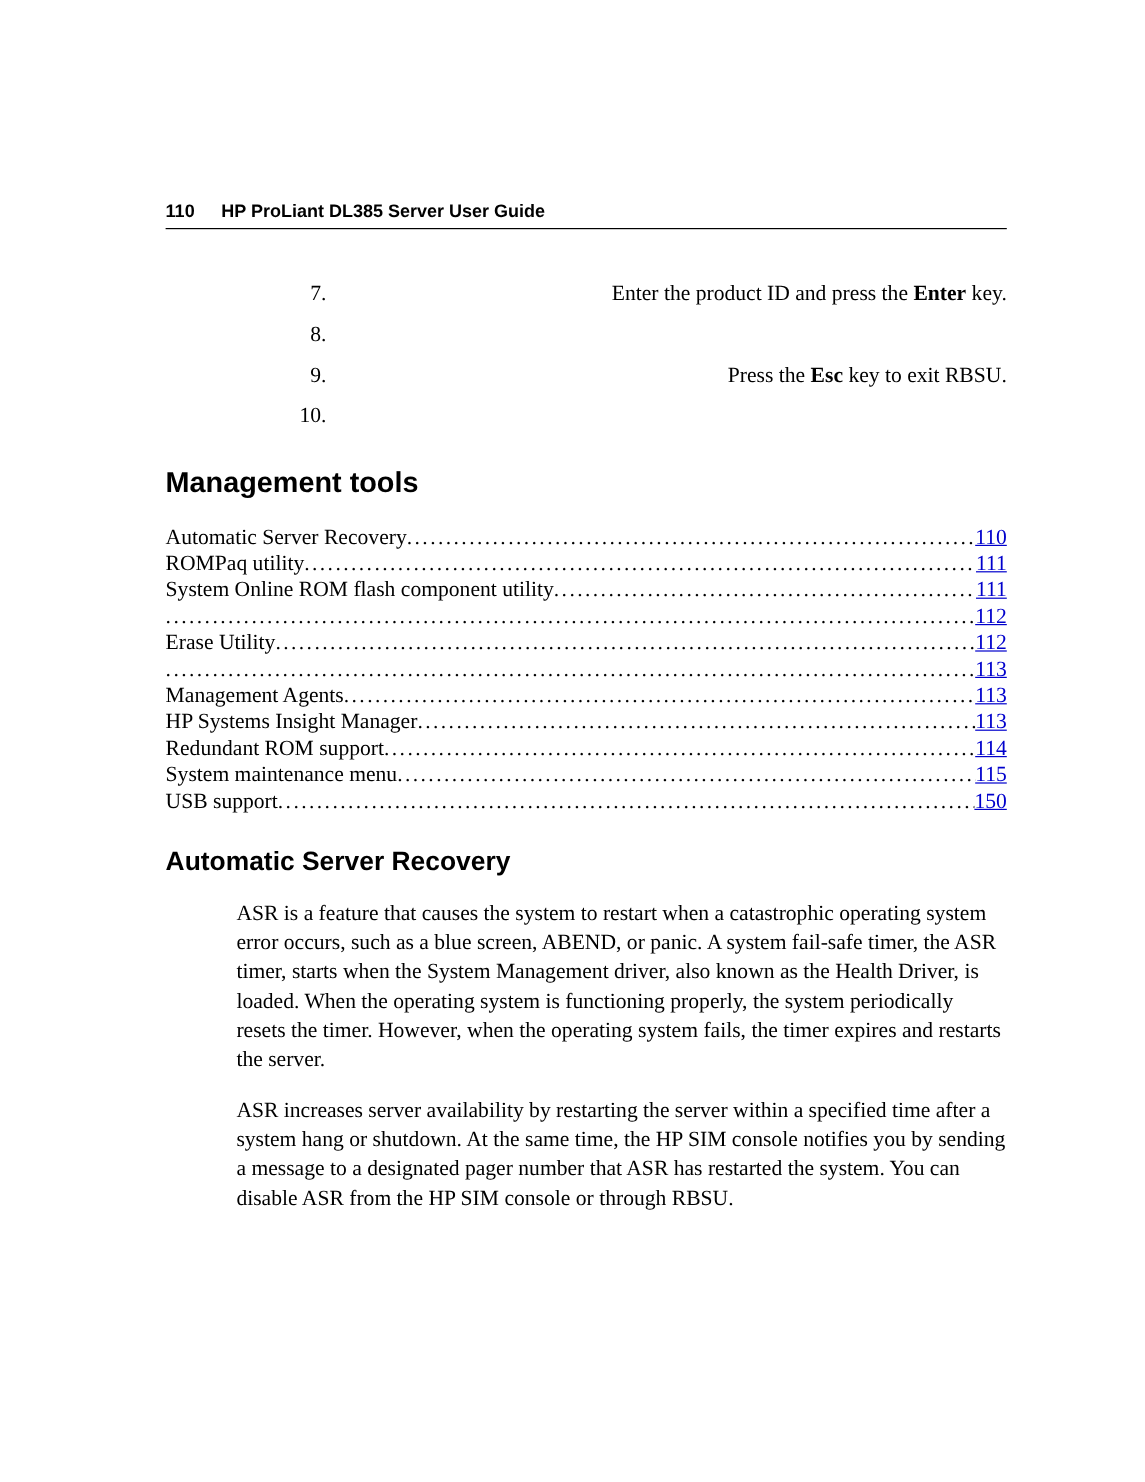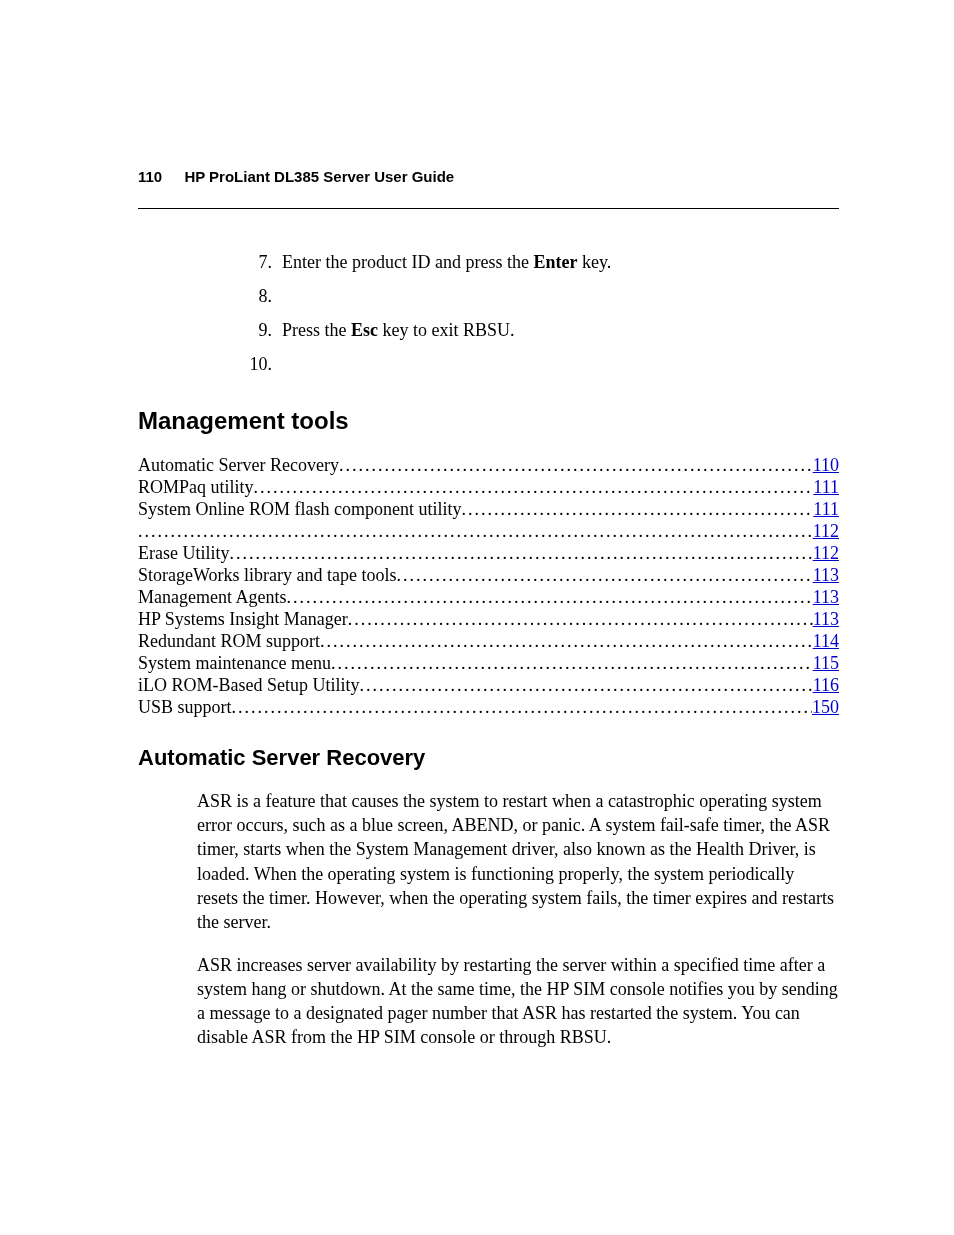--- a/index.html
+++ b/index.html
@@ -14,21 +14,21 @@
   }
   .page {
     box-sizing: border-box;
     padding: 168px 115px 0 138px;
   }
   .header-row {
     font-family: Arial, Helvetica, sans-serif;
     font-weight: bold;
     font-size: 15px;
     border-bottom: 1px solid #000;
-    padding-bottom: 23px;
+    padding-bottom: 5px;
     margin-bottom: 40px;
   }
   .header-row .pagenum { margin-right: 18px; }
   ol.steps {
     list-style: none;
     margin: 0 0 30px 0;
     padding: 0;
     font-size: 18px;
     line-height: 1.45;
   }
@@ -36,21 +36,21 @@
     display: flex;
     margin-bottom: 8px;
   }
   ol.steps li .num {
     flex: 0 0 auto;
     width: 28px;
     text-align: right;
     margin-left: 106px;
     margin-right: 10px;
   }
-  ol.steps li .txt { flex: 1 1 auto; }
+  ol.steps li .txt { flex: 1 1 auto; text-align: right; }
   .bold { font-weight: bold; }
   h1.section {
     font-family: Arial, Helvetica, sans-serif;
     font-weight: bold;
     font-size: 24px;
     margin: 28px 0 20px 0;
   }
   .subhead {
     font-family: Arial, Helvetica, sans-serif;
     font-weight: bold;
@@ -148,21 +148,20 @@
     <div class="toc-row">
         <span class="dots"></span>
         <a class="page" href="#">112</a>
       </div>
     <div class="toc-row">
         <span class="label">Erase Utility</span>
         <span class="dots"></span>
         <a class="page" href="#">112</a>
       </div>
     <div class="toc-row">
-        <span class="label">StorageWorks library and tape tools</span>
         <span class="dots"></span>
         <a class="page" href="#">113</a>
       </div>
     <div class="toc-row">
         <span class="label">Management Agents</span>
         <span class="dots"></span>
         <a class="page" href="#">113</a>
       </div>
     <div class="toc-row">
         <span class="label">HP Systems Insight Manager </span>
@@ -173,25 +172,20 @@
         <span class="label">Redundant ROM support</span>
         <span class="dots"></span>
         <a class="page" href="#">114</a>
       </div>
     <div class="toc-row">
         <span class="label">System maintenance menu </span>
         <span class="dots"></span>
         <a class="page" href="#">115</a>
       </div>
     <div class="toc-row">
-        <span class="label">iLO ROM-Based Setup Utility</span>
-        <span class="dots"></span>
-        <a class="page" href="#">116</a>
-      </div>
-    <div class="toc-row">
         <span class="label">USB support </span>
         <span class="dots"></span>
         <a class="page" href="#">150</a>
       </div>
   </div>
 
   <h2 class="subsection">Automatic Server Recovery</h2>
 
   <p class="body-para">ASR is a feature that causes the system to restart when a catastrophic operating system error occurs, such as a blue screen, ABEND, or panic. A system fail-safe timer, the ASR timer, starts when the System Management driver, also known as the Health Driver, is loaded. When the operating system is functioning properly, the system periodically resets the timer. However, when the operating system fails, the timer expires and restarts the server.</p>
   <p class="body-para">ASR increases server availability by restarting the server within a specified time after a system hang or shutdown. At the same time, the HP SIM console notifies you by sending a message to a designated pager number that ASR has restarted the system. You can disable ASR from the HP SIM console or through RBSU.</p>

